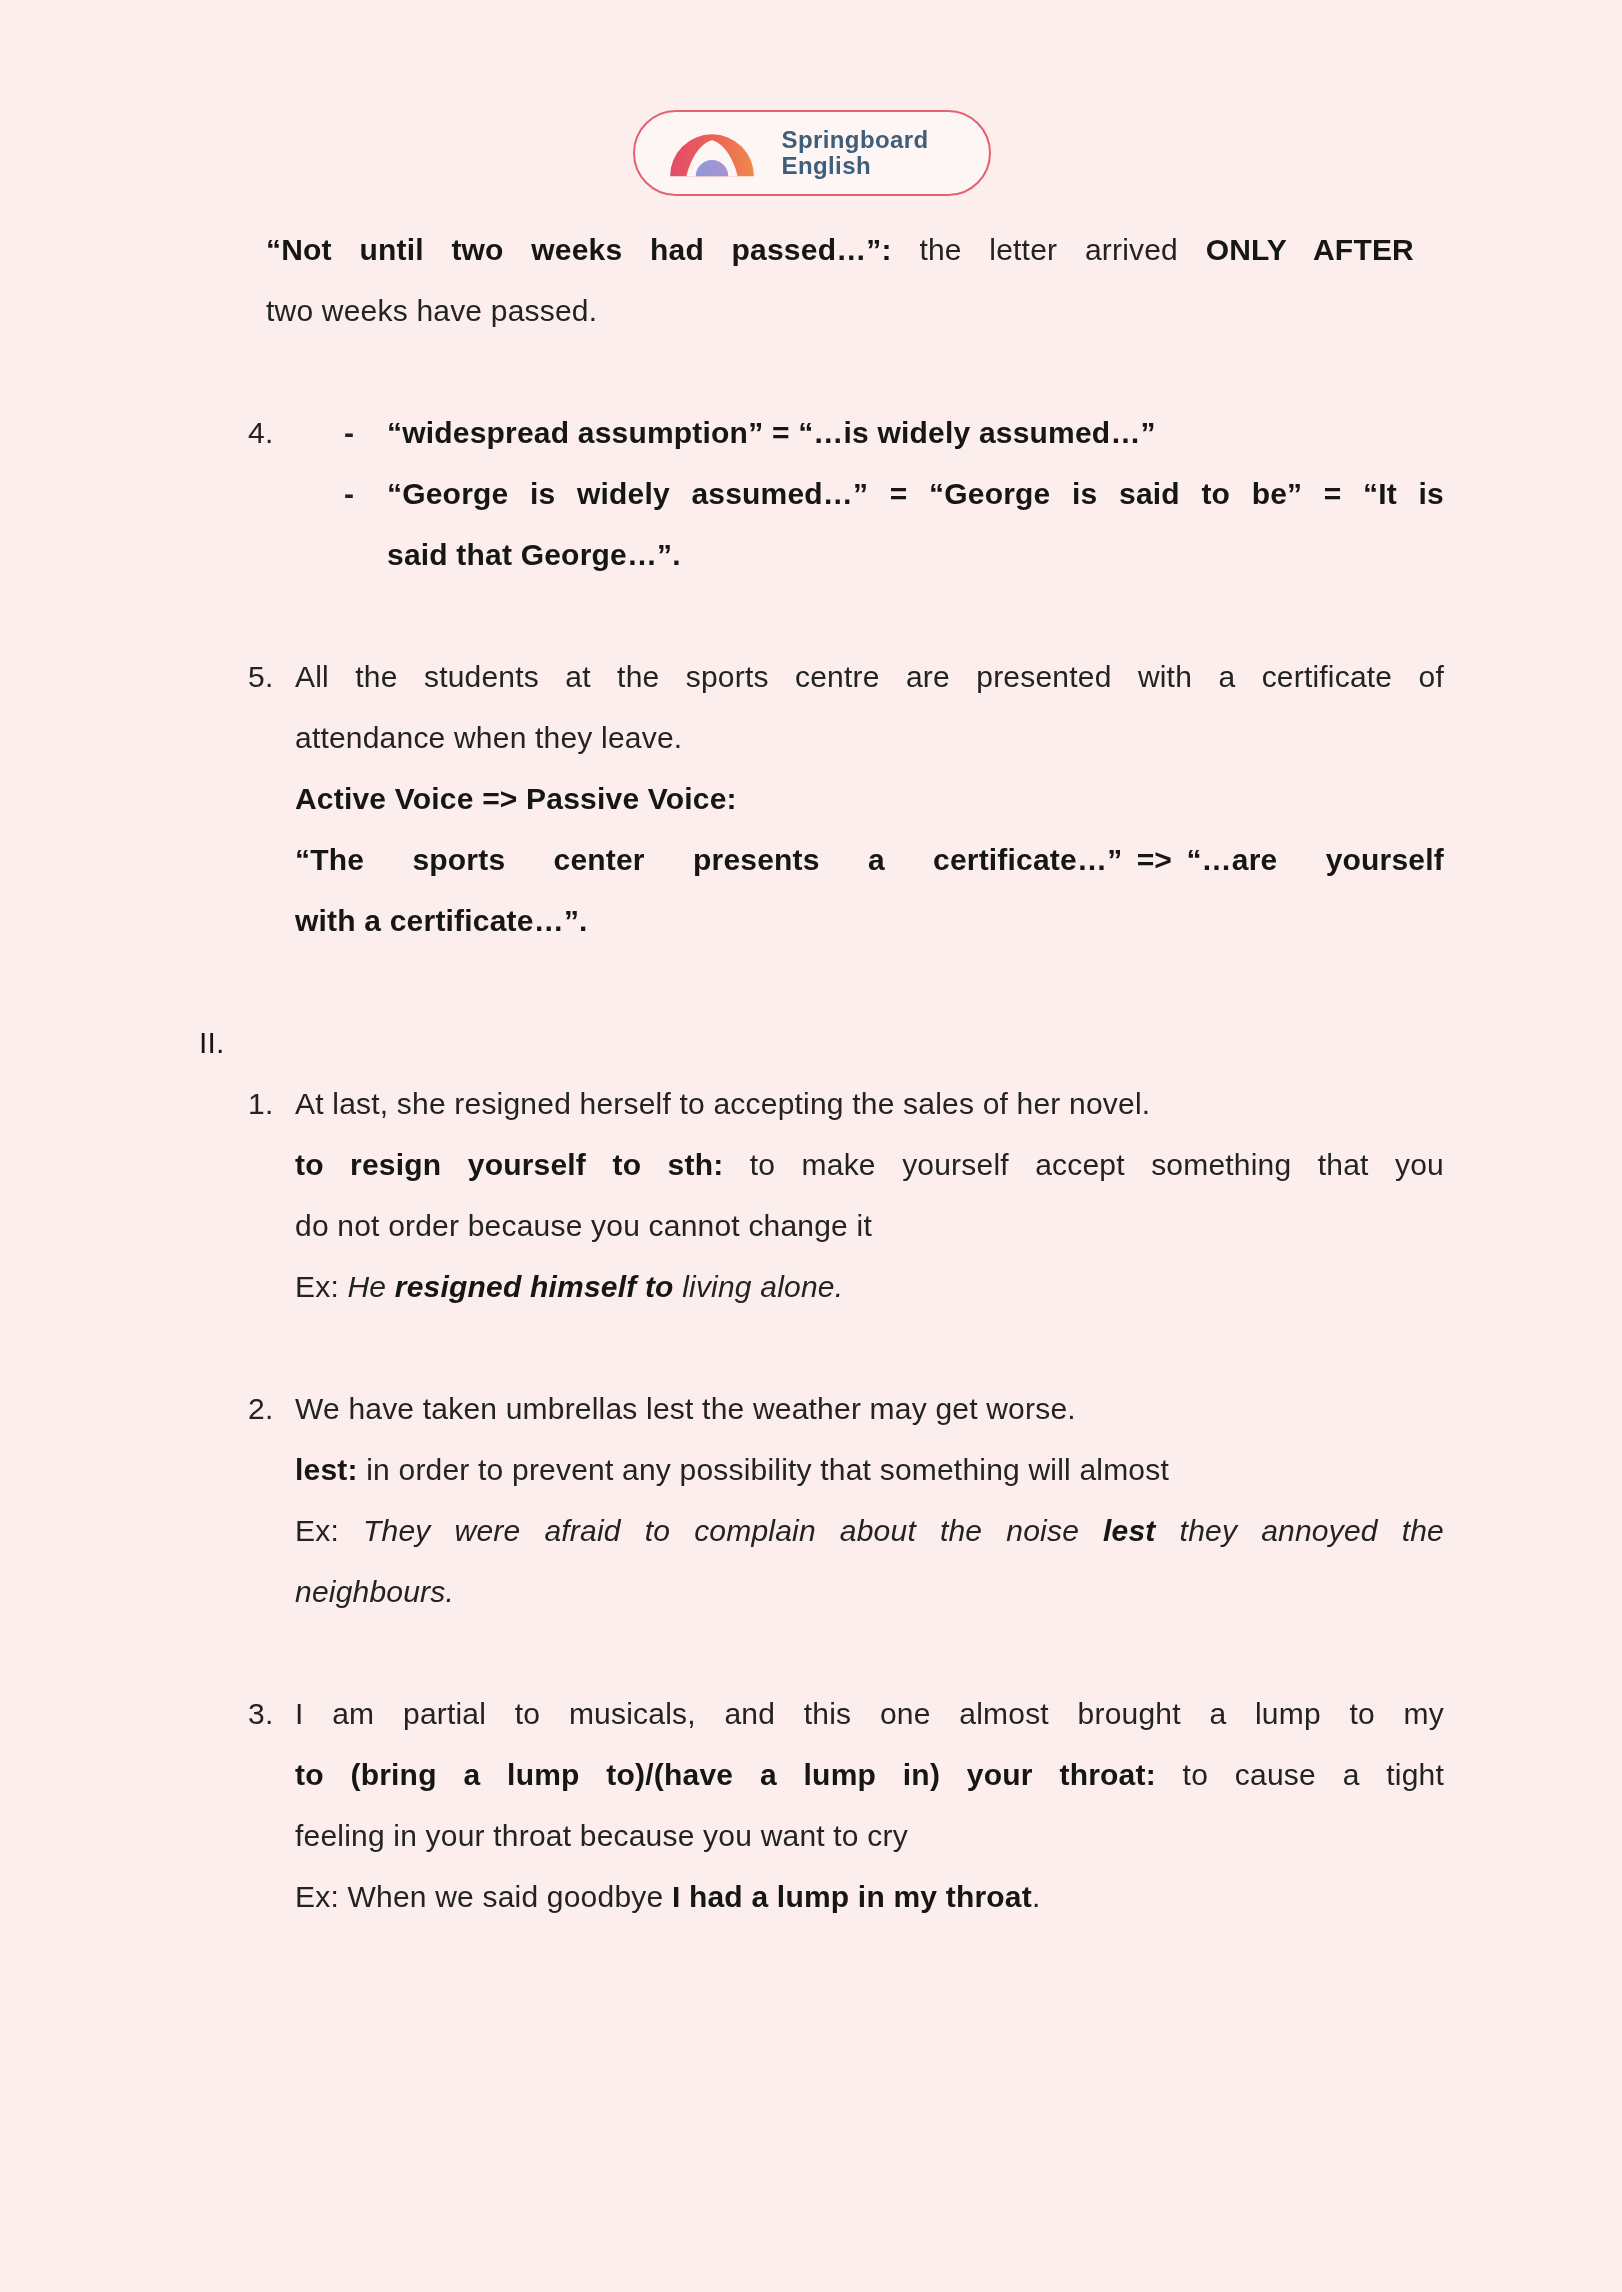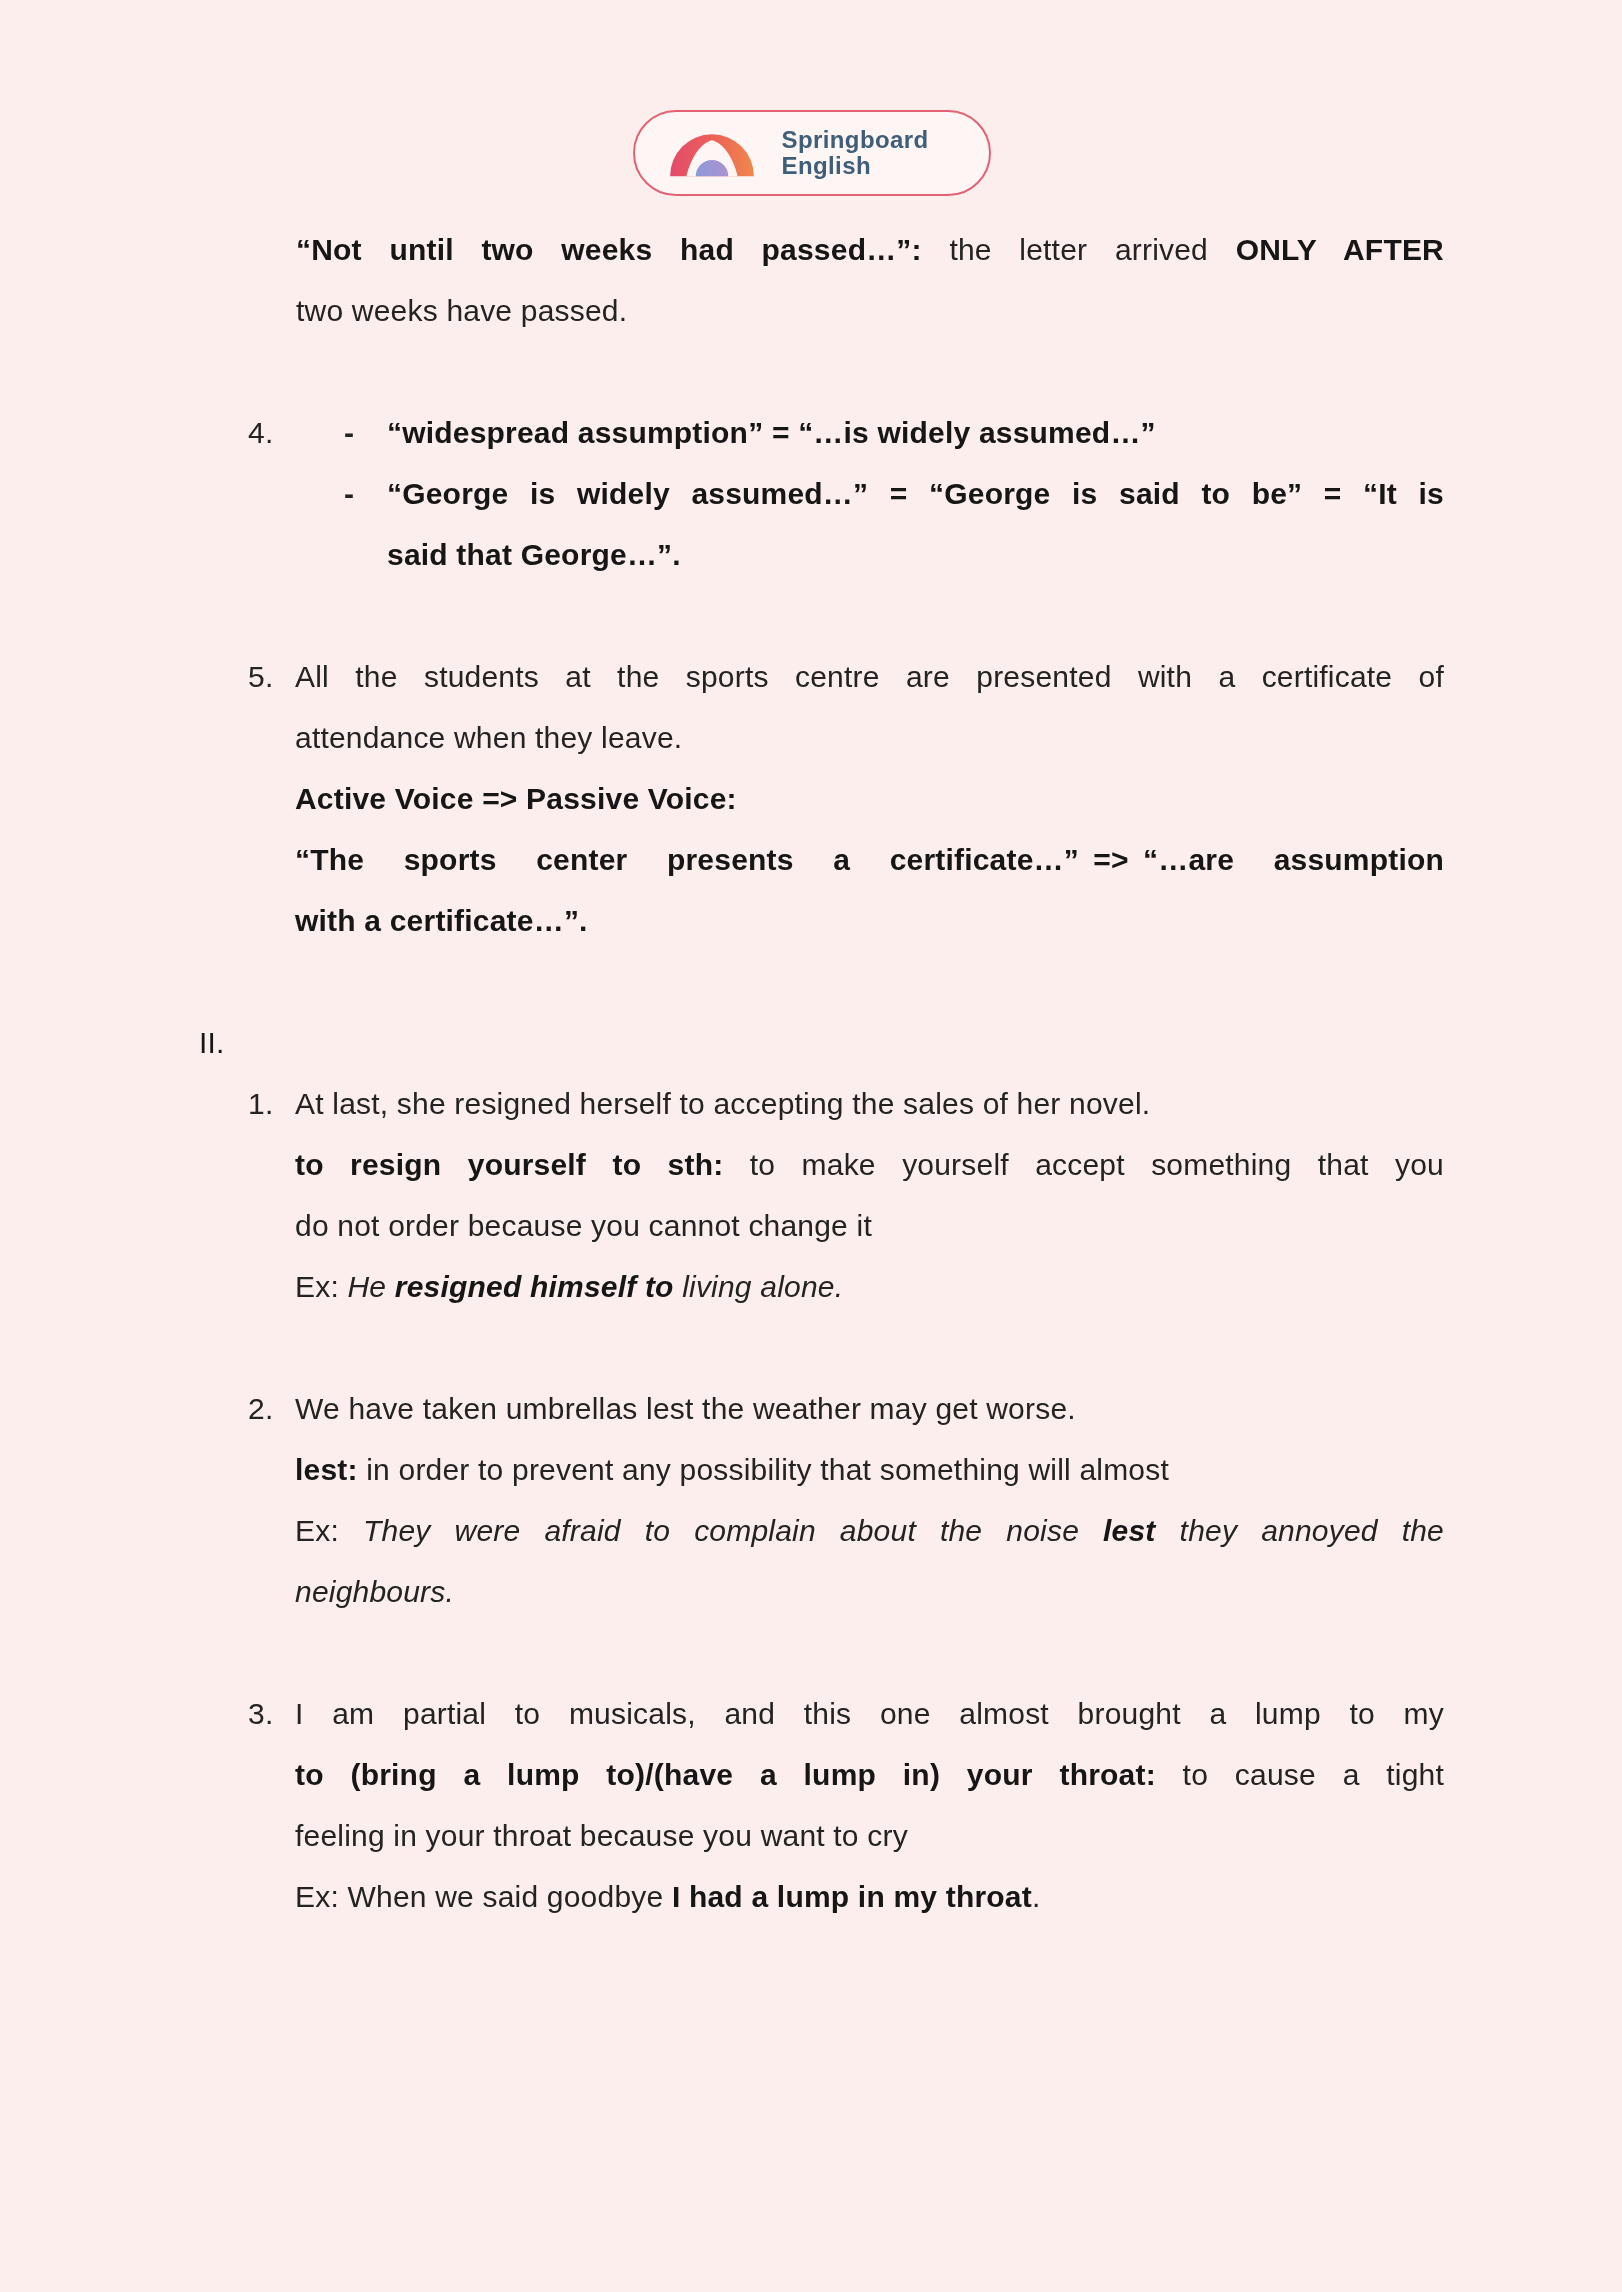--- a/index.html
+++ b/index.html
@@ -50,21 +50,21 @@
     font-size:30px;
     line-height:61px;
     letter-spacing:0.2px;
   }
   .line{text-align:justify;}
   .line.j{text-align:justify;text-align-last:justify;}
   .b{font-weight:700;color:#161616;}
   .i{font-style:italic;}
   .bi{font-weight:700;font-style:italic;color:#161616;}
   .gap{margin-top:61px;}
-  .intro{margin-left:97px;width:1148px;}
+  .intro{margin-left:67px;width:1148px;}
   .item{
     display:grid;
     grid-template-columns:47px 1fr;
     margin-left:49px;
   }
   .num{font-weight:400;}
   .bullet{
     display:grid;
     grid-template-columns:43px 1fr;
     margin-left:49px;
@@ -130,21 +130,21 @@
         </div>
       </div>
     </div>
 
     <div class="item gap">
       <div class="num">5.</div>
       <div class="body">
         <div class="line j"><span>All the students at the sports centre are presented with a certificate of</span></div>
         <div class="line"><span>attendance when they leave.</span></div>
         <div class="line"><span class="b">Active Voice =&gt; Passive Voice:</span></div>
-        <div class="line j"><span class="b">“The sports center presents a certificate…”</span><span class="b arrow">=&gt;</span><span class="b">“…are assumption</span></div>
+        <div class="line j"><span class="b">“The sports center presents a certificate…”</span><span class="b arrow">=&gt;</span><span class="b">“…are yourself</span></div>
         <div class="line"><span class="b">with a certificate…”.</span></div>
       </div>
     </div>
 
     <div class="heading2 gap">II.</div>
 
     <div class="item">
       <div class="num">1.</div>
       <div class="body">
         <div class="line"><span>At last, she resigned herself to accepting the sales of her novel.</span></div>

